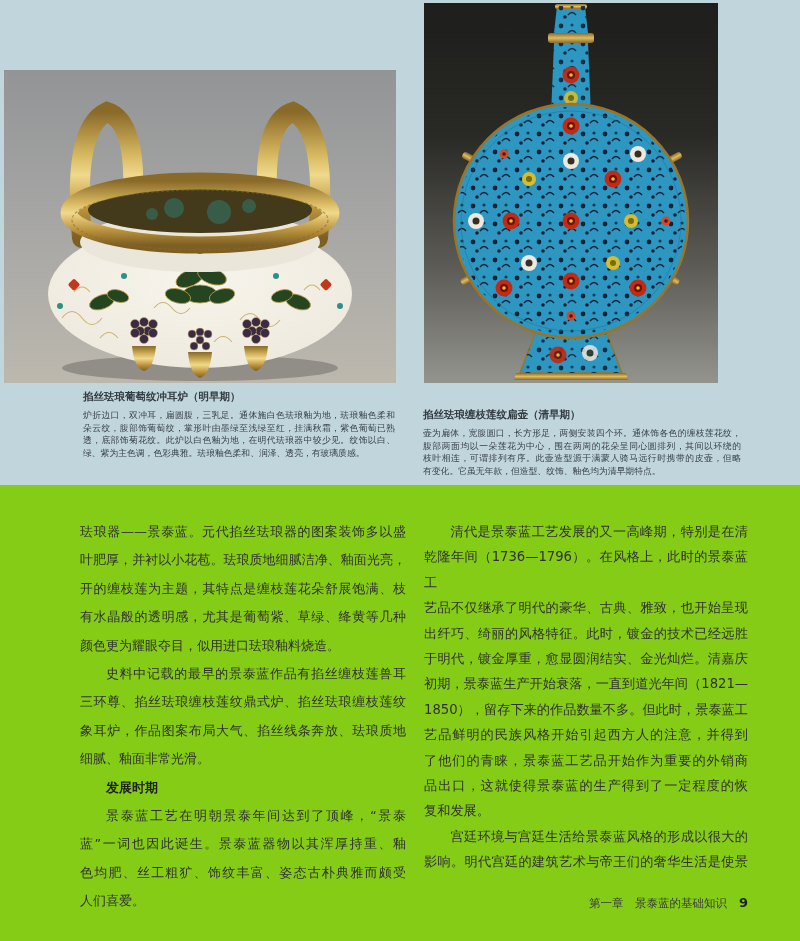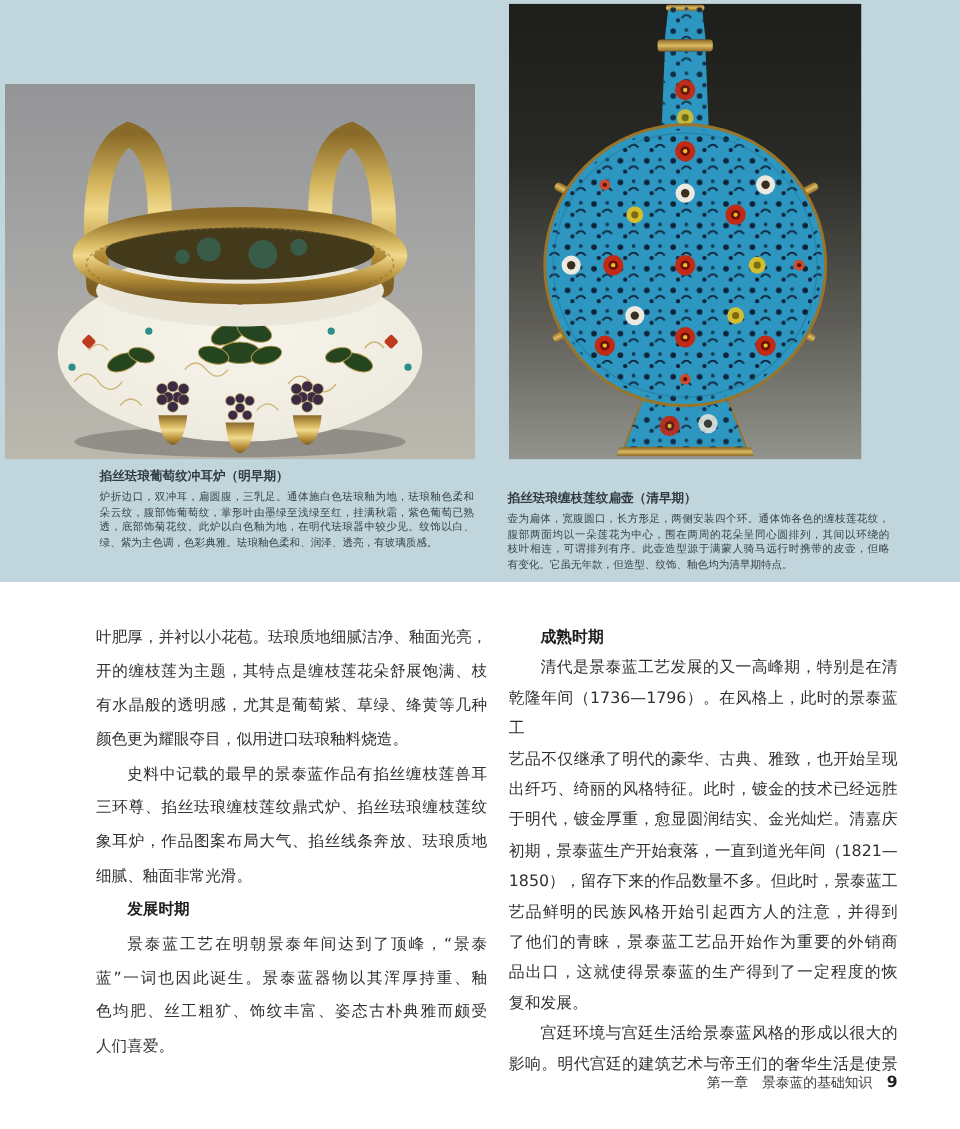--- a/index.html
+++ b/index.html
@@ -26,21 +26,21 @@
   .line.end{text-align-last:left;}
   .line.ind{text-indent:2em;}
   .line.head{font-weight:bold;text-align-last:left;text-indent:2em;color:#1e1e1e;}
   .footer{position:absolute;top:895px;left:0;width:748px;text-align:right;
           font-size:11.5px;color:#3a3a3a;}
   .footer .pageno{font-weight:bold;font-size:13px;margin-left:12px;color:#1f1f1f;}
 </style>
 </head>
 <body>
 
-<div class="page" style="background: #ffffff;">
+<div class="page" style="background: #84cc16;">
   <div class="hero" style="background: rgb(193, 213, 220);">
 
     <figure class="photo photo-left">
       <svg width="392" height="313" viewBox="0 0 392 313">
         <defs>
           <linearGradient id="cbg" x1="0" y1="0" x2="0" y2="1">
             <stop offset="0" stop-color="#939496"></stop>
               <stop offset="0.45" stop-color="#a5a5a4"></stop>
               <stop offset="1" stop-color="#bcb8ae"></stop>
           </linearGradient>
@@ -276,36 +276,36 @@
       <div class="cap-lines">
           <div class="line ">壶为扁体，宽腹圆口，长方形足，两侧安装四个环。通体饰各色的缠枝莲花纹，</div>
           <div class="line ">腹部两面均以一朵莲花为中心，围在两周的花朵呈同心圆排列，其间以环绕的</div>
           <div class="line ">枝叶相连，可谓排列有序。此壶造型源于满蒙人骑马远行时携带的皮壶，但略</div>
           <div class="line ">有变化。它虽无年款，但造型、纹饰、釉色均为清早期特点。</div>
         </div>
     </div>
   </div>
 
   <div class="col col-left">
+      <div class="line full">珐琅器——景泰蓝。元代掐丝珐琅器的图案装饰多以盛</div>
       <div class="line full">叶肥厚，并衬以小花苞。珐琅质地细腻洁净、釉面光亮，</div>
       <div class="line full">开的缠枝莲为主题，其特点是缠枝莲花朵舒展饱满、枝</div>
       <div class="line full">有水晶般的透明感，尤其是葡萄紫、草绿、绛黄等几种</div>
       <div class="line end">颜色更为耀眼夺目，似用进口珐琅釉料烧造。</div>
       <div class="line ind">史料中记载的最早的景泰蓝作品有掐丝缠枝莲兽耳</div>
       <div class="line full">三环尊、掐丝珐琅缠枝莲纹鼎式炉、掐丝珐琅缠枝莲纹</div>
       <div class="line full">象耳炉，作品图案布局大气、掐丝线条奔放、珐琅质地</div>
       <div class="line end">细腻、釉面非常光滑。</div>
       <div class="line head">发展时期</div>
       <div class="line ind">景泰蓝工艺在明朝景泰年间达到了顶峰，“景泰</div>
       <div class="line full">蓝”一词也因此诞生。景泰蓝器物以其浑厚持重、釉</div>
       <div class="line full">色均肥、丝工粗犷、饰纹丰富、姿态古朴典雅而颇受</div>
       <div class="line end">人们喜爱。</div>
     </div>
   <div class="col col-right">
-      <div class="line head">成熟时期</div>
       <div class="line ind">清代是景泰蓝工艺发展的又一高峰期，特别是在清</div>
       <div class="line full">乾隆年间（1736—1796）。在风格上，此时的景泰蓝工</div>
       <div class="line full">艺品不仅继承了明代的豪华、古典、雅致，也开始呈现</div>
       <div class="line full">出纤巧、绮丽的风格特征。此时，镀金的技术已经远胜</div>
       <div class="line full">于明代，镀金厚重，愈显圆润结实、金光灿烂。清嘉庆</div>
       <div class="line full">初期，景泰蓝生产开始衰落，一直到道光年间（1821—</div>
       <div class="line full">1850），留存下来的作品数量不多。但此时，景泰蓝工</div>
       <div class="line full">艺品鲜明的民族风格开始引起西方人的注意，并得到</div>
       <div class="line full">了他们的青睐，景泰蓝工艺品开始作为重要的外销商</div>
       <div class="line full">品出口，这就使得景泰蓝的生产得到了一定程度的恢</div>

